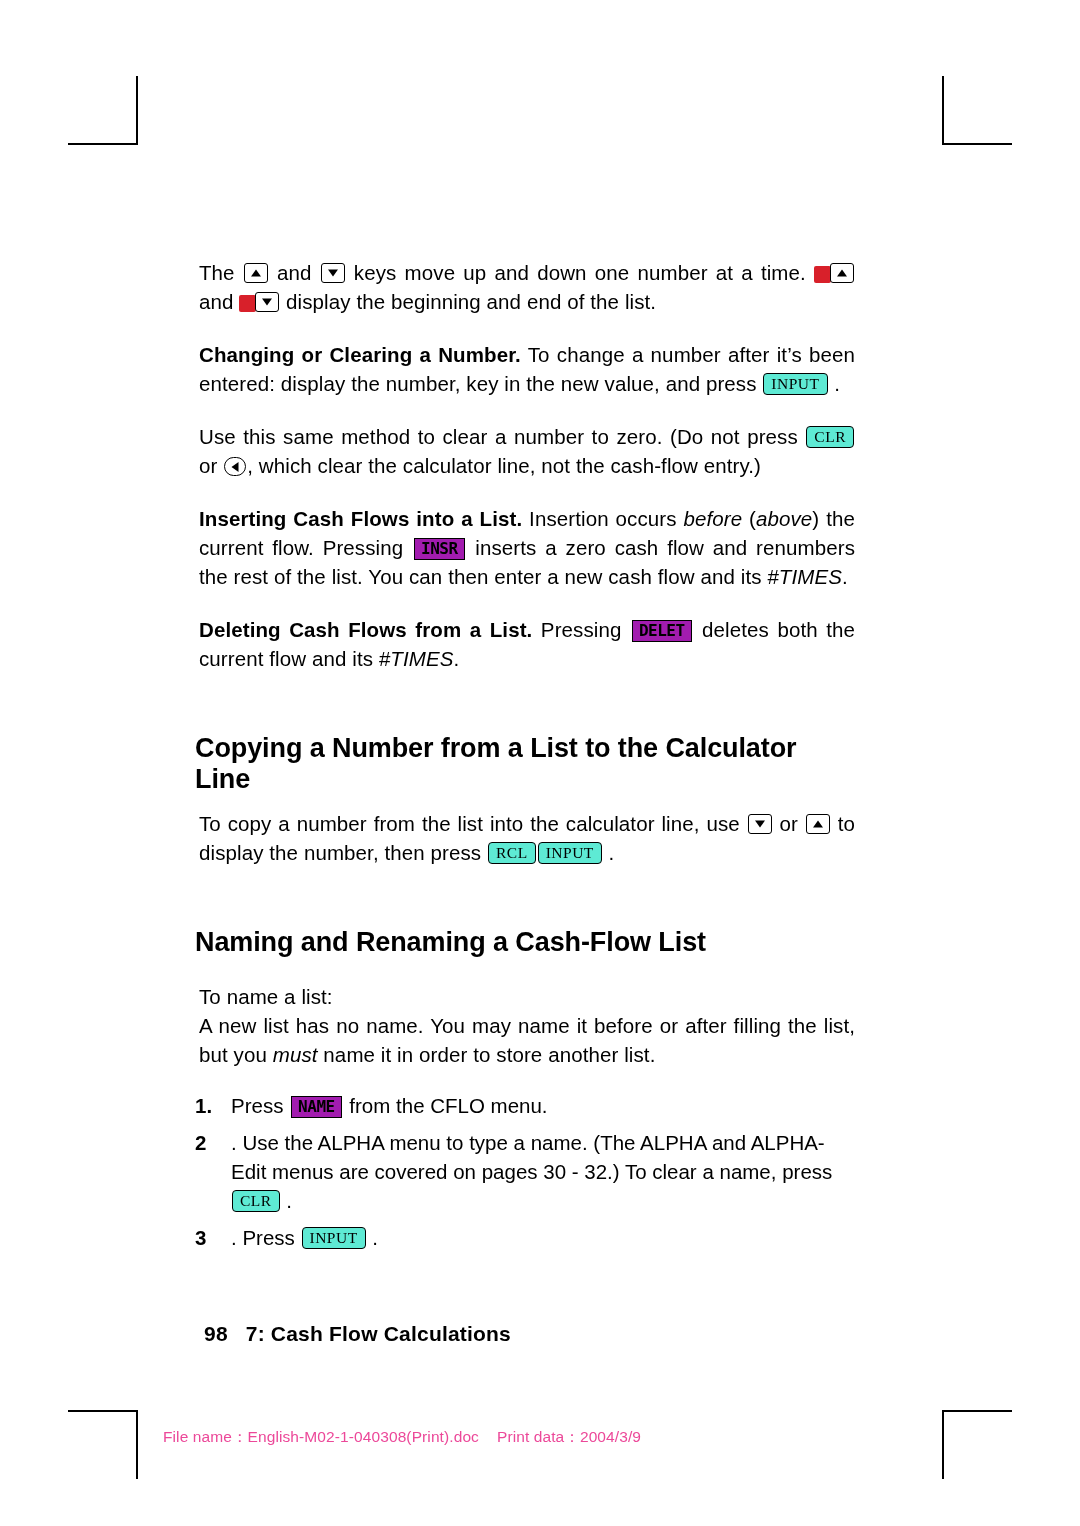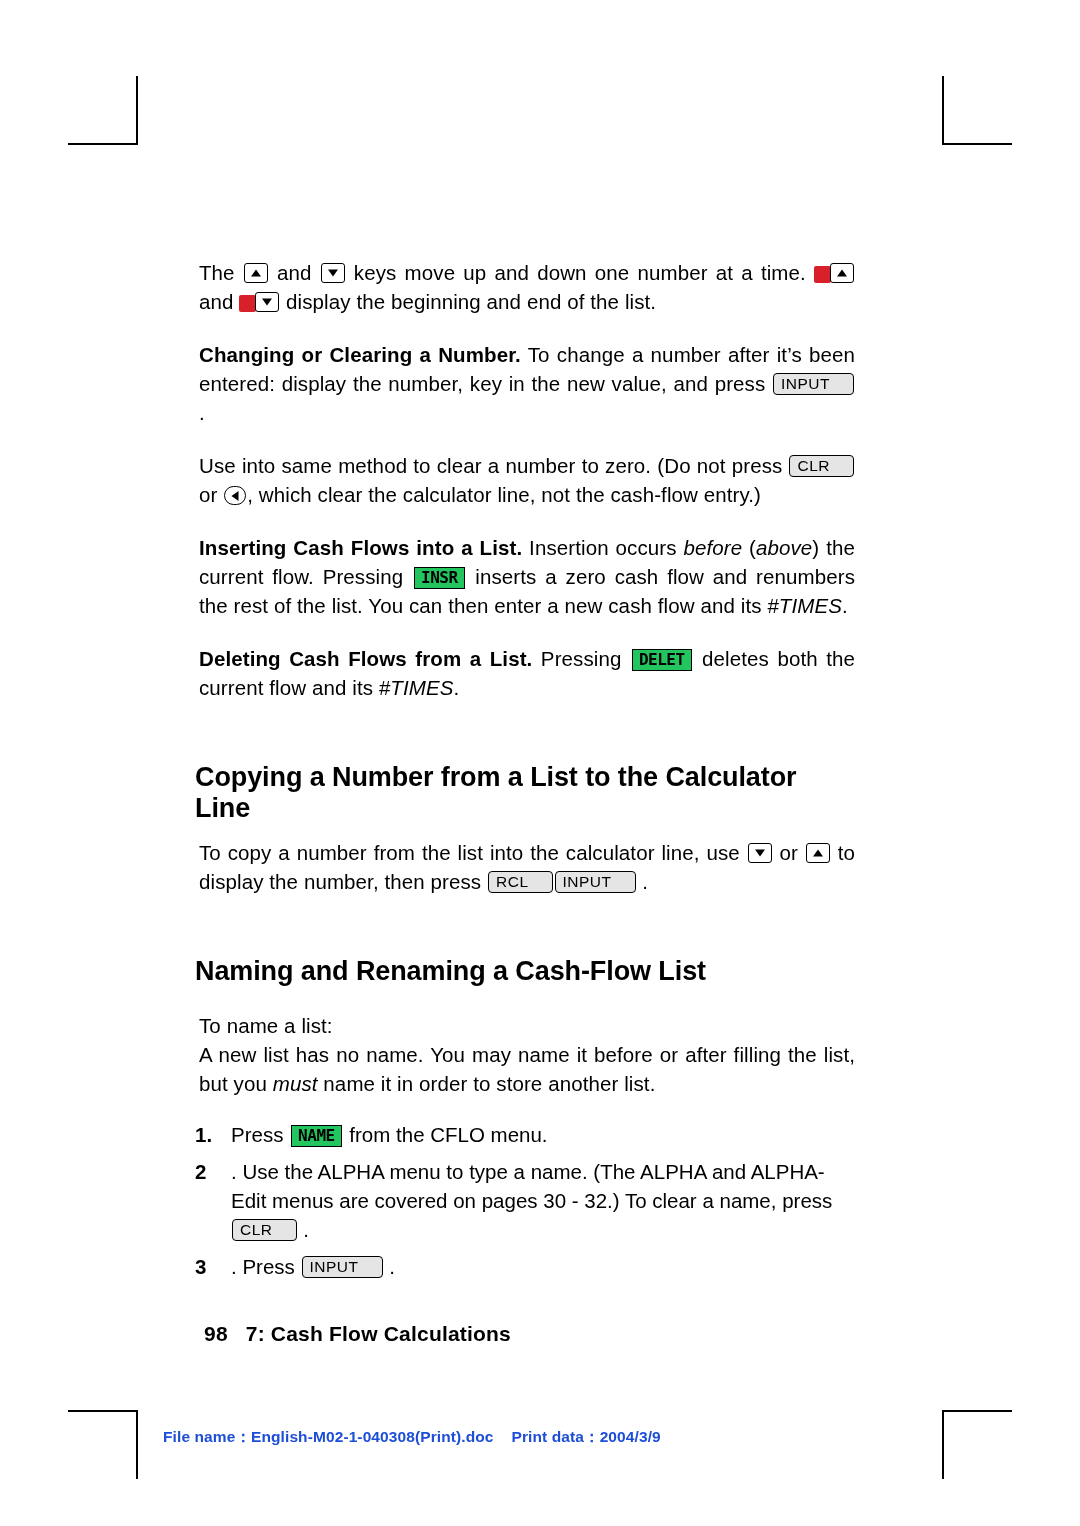--- a/index.html
+++ b/index.html
@@ -57,42 +57,42 @@
     font-weight: bold;
     margin: 60px 0 14px 0;
     letter-spacing: -0.1px;
   }
 
   
   .key {
     display: inline-block;
     border: 1.5px solid #000;
     border-radius: 4px;
-    padding: 1px 23px 2px 7px;
+    padding: 1px 7px 2px 7px;
     font-size: 15.5px;
     line-height: 17px;
-    font-family: Liberation Sans, sans-serif;
+    font-family: Liberation Serif, serif;
     letter-spacing: 0.5px;
     vertical-align: 2px;
     margin: 0 1px;
-    background: #e5e5e5;
+    background: #5eead4;
     white-space: nowrap;
   }
   .key-lcd {
     display: inline-block;
     border: 1.5px solid #000;
     padding: 1px 6px 2px 6px;
     font-size: 16px;
     line-height: 17px;
     font-family: "DejaVu Sans Mono", monospace;
     font-weight: bold;
     letter-spacing: -0.5px;
     vertical-align: 1px;
     margin: 0 2px;
-    background: #22c55e;
+    background: #a21caf;
     white-space: nowrap;
   }
   .key-arrow {
     display: inline-block;
     border: 1.5px solid #000;
     border-radius: 3px;
     width: 22px;
     height: 18px;
     vertical-align: -3px;
     margin: 0 1px;
@@ -173,23 +173,22 @@
     font-weight: bold;
     letter-spacing: 0.2px;
   }
   .page-footer .pnum { margin-right: 18px; }
 
   .file-line {
     position: absolute;
     left: 163px;
     top: 1427px;
     font-size: 15.5px;
-    color: #1d4ed8;
+    color: #ec4899;
     letter-spacing: 0.1px;
-    font-weight: bold;
   }
   .file-line .gap { display: inline-block; width: 18px; }
 </style>
 </head>
 <body>
 
 <div class="crop crop-tl-h"></div>
 <div class="crop crop-tl-v"></div>
 <div class="crop crop-tr-h"></div>
 <div class="crop crop-tr-v"></div>
@@ -198,21 +197,21 @@
 <div class="crop crop-br-h"></div>
 <div class="crop crop-br-v"></div>
 
 <div class="page">
 
   <p class="body"><span>The </span><span class="key-arrow up"></span><span> and </span><span class="key-arrow down"></span><span> keys move up and down one number at a time.</span>
   <span class="shift-pair"><span class="shift"></span><span class="key-arrow up"></span></span><span> and </span><span class="shift-pair"><span class="shift"></span><span class="key-arrow down"></span></span><span> display the beginning and end of the list.</span></p>
 
   <p class="body spaced"><span class="run">Changing or Clearing a Number.</span><span> To change a number after it’s been entered: display the number, key in the new value, and press </span><span class="key">INPUT</span><span> .</span></p>
 
-  <p class="body spaced"><span>Use into same method to clear a number to zero. (Do not press </span><span class="key">CLR</span><span> or </span>
+  <p class="body spaced"><span>Use this same method to clear a number to zero. (Do not press </span><span class="key">CLR</span><span> or </span>
   <span class="key-round"></span><span>, which clear the calculator line, not the cash-flow entry.)</span></p>
 
   <p class="body spaced"><span class="run">Inserting Cash Flows into a List.</span><span> Insertion occurs </span><span class="ital">before</span><span> (</span><span class="ital">above</span><span>) the current flow. Pressing </span><span class="key-lcd">INSR</span><span> inserts a zero cash flow and renumbers the rest of the list. You can then enter a new cash flow and its </span><span class="ital">#TIMES</span><span>.</span></p>
 
 
   <p class="body spaced"><span class="run">Deleting Cash Flows from a List.</span><span> Pressing </span><span class="key-lcd">DELET</span><span> deletes both the current flow and its </span><span class="ital">#TIMES</span><span>.</span></p>
 
   <h2>Copying a Number from a List to the Calculator Line</h2>
 
   <p class="body"><span>To copy a number from the list into the calculator line, use </span><span class="key-arrow down"></span><span> or </span><span class="key-arrow up"></span><span> to display the number, then press </span><span class="key">RCL</span><span class="key">INPUT</span><span> .</span></p>

